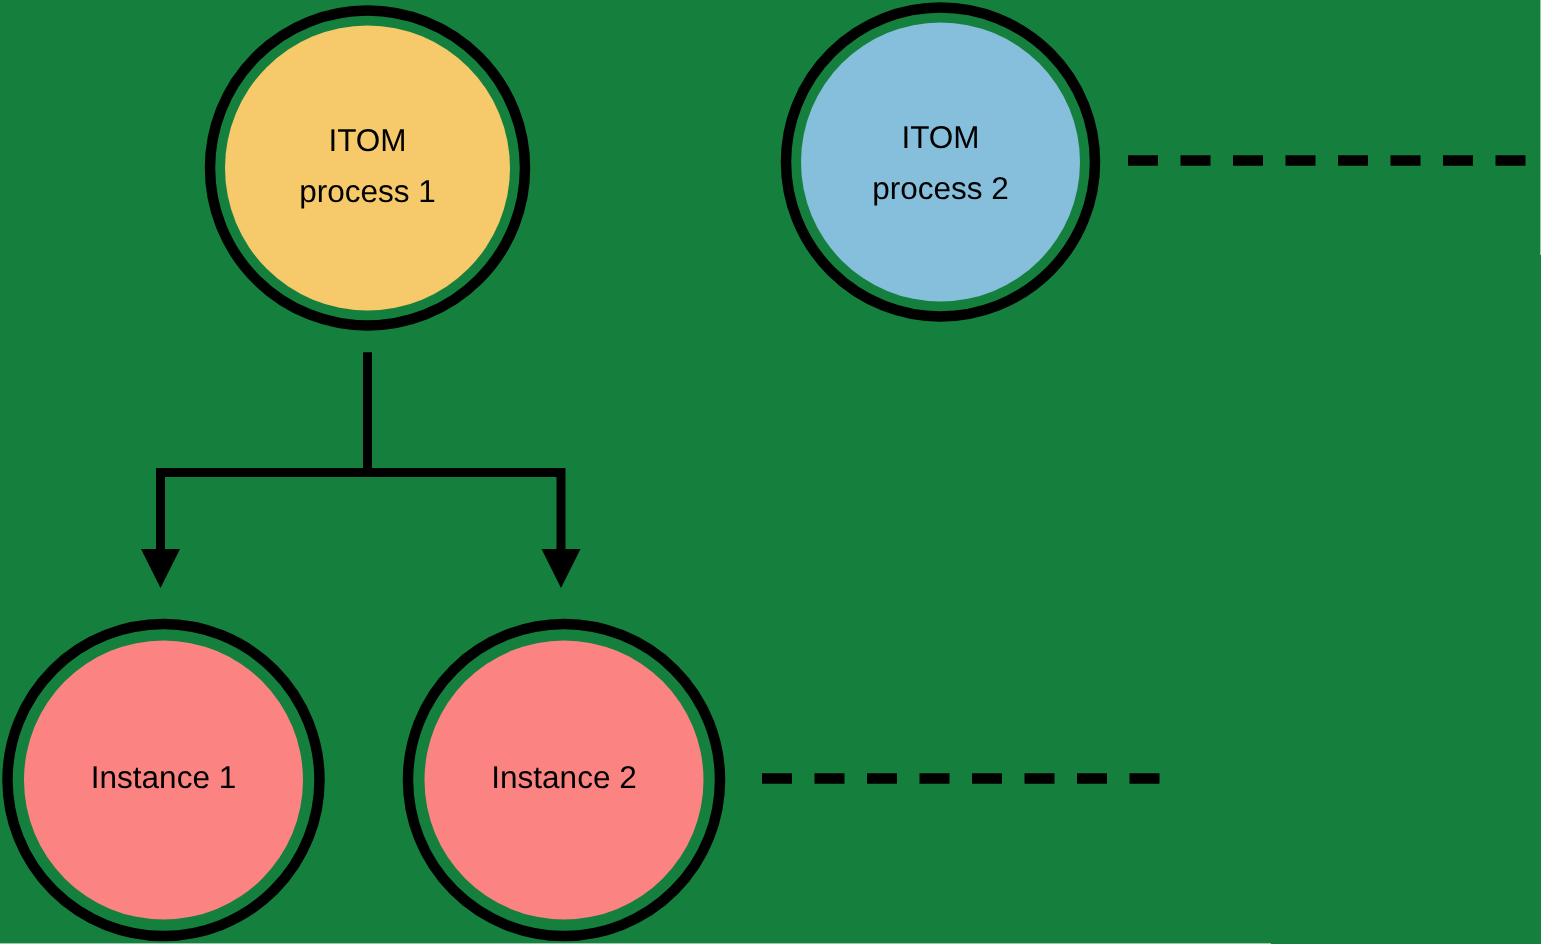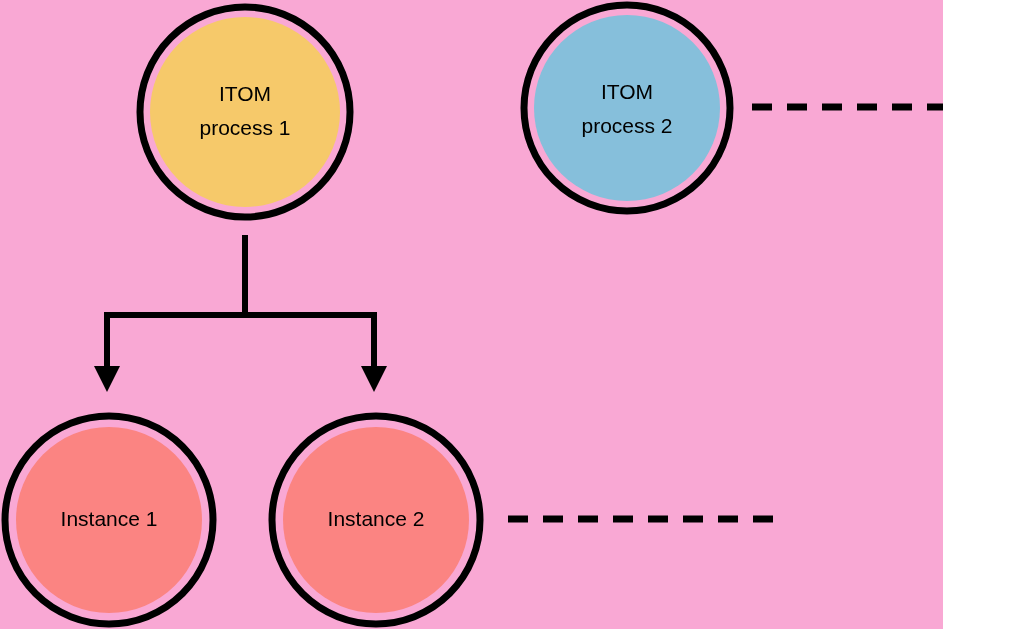--- a/index.html
+++ b/index.html
@@ -6,23 +6,23 @@
   html, body {
     margin: 0;
     padding: 0;
     background: #ffffff;
   }
   body {
     font-family: "Liberation Sans", sans-serif;
   }
   #canvas {
     position: relative;
-    width: 943px;
+    width: 1027px;
     height: 629px;
-    background: #f9a8d4;
+    background: #15803d;
     overflow: hidden;
   }
   #diagram-svg {
     position: absolute;
     left: 0;
     top: 0;
     width: 1027px;
     height: 629px;
   }
   .node-label {

